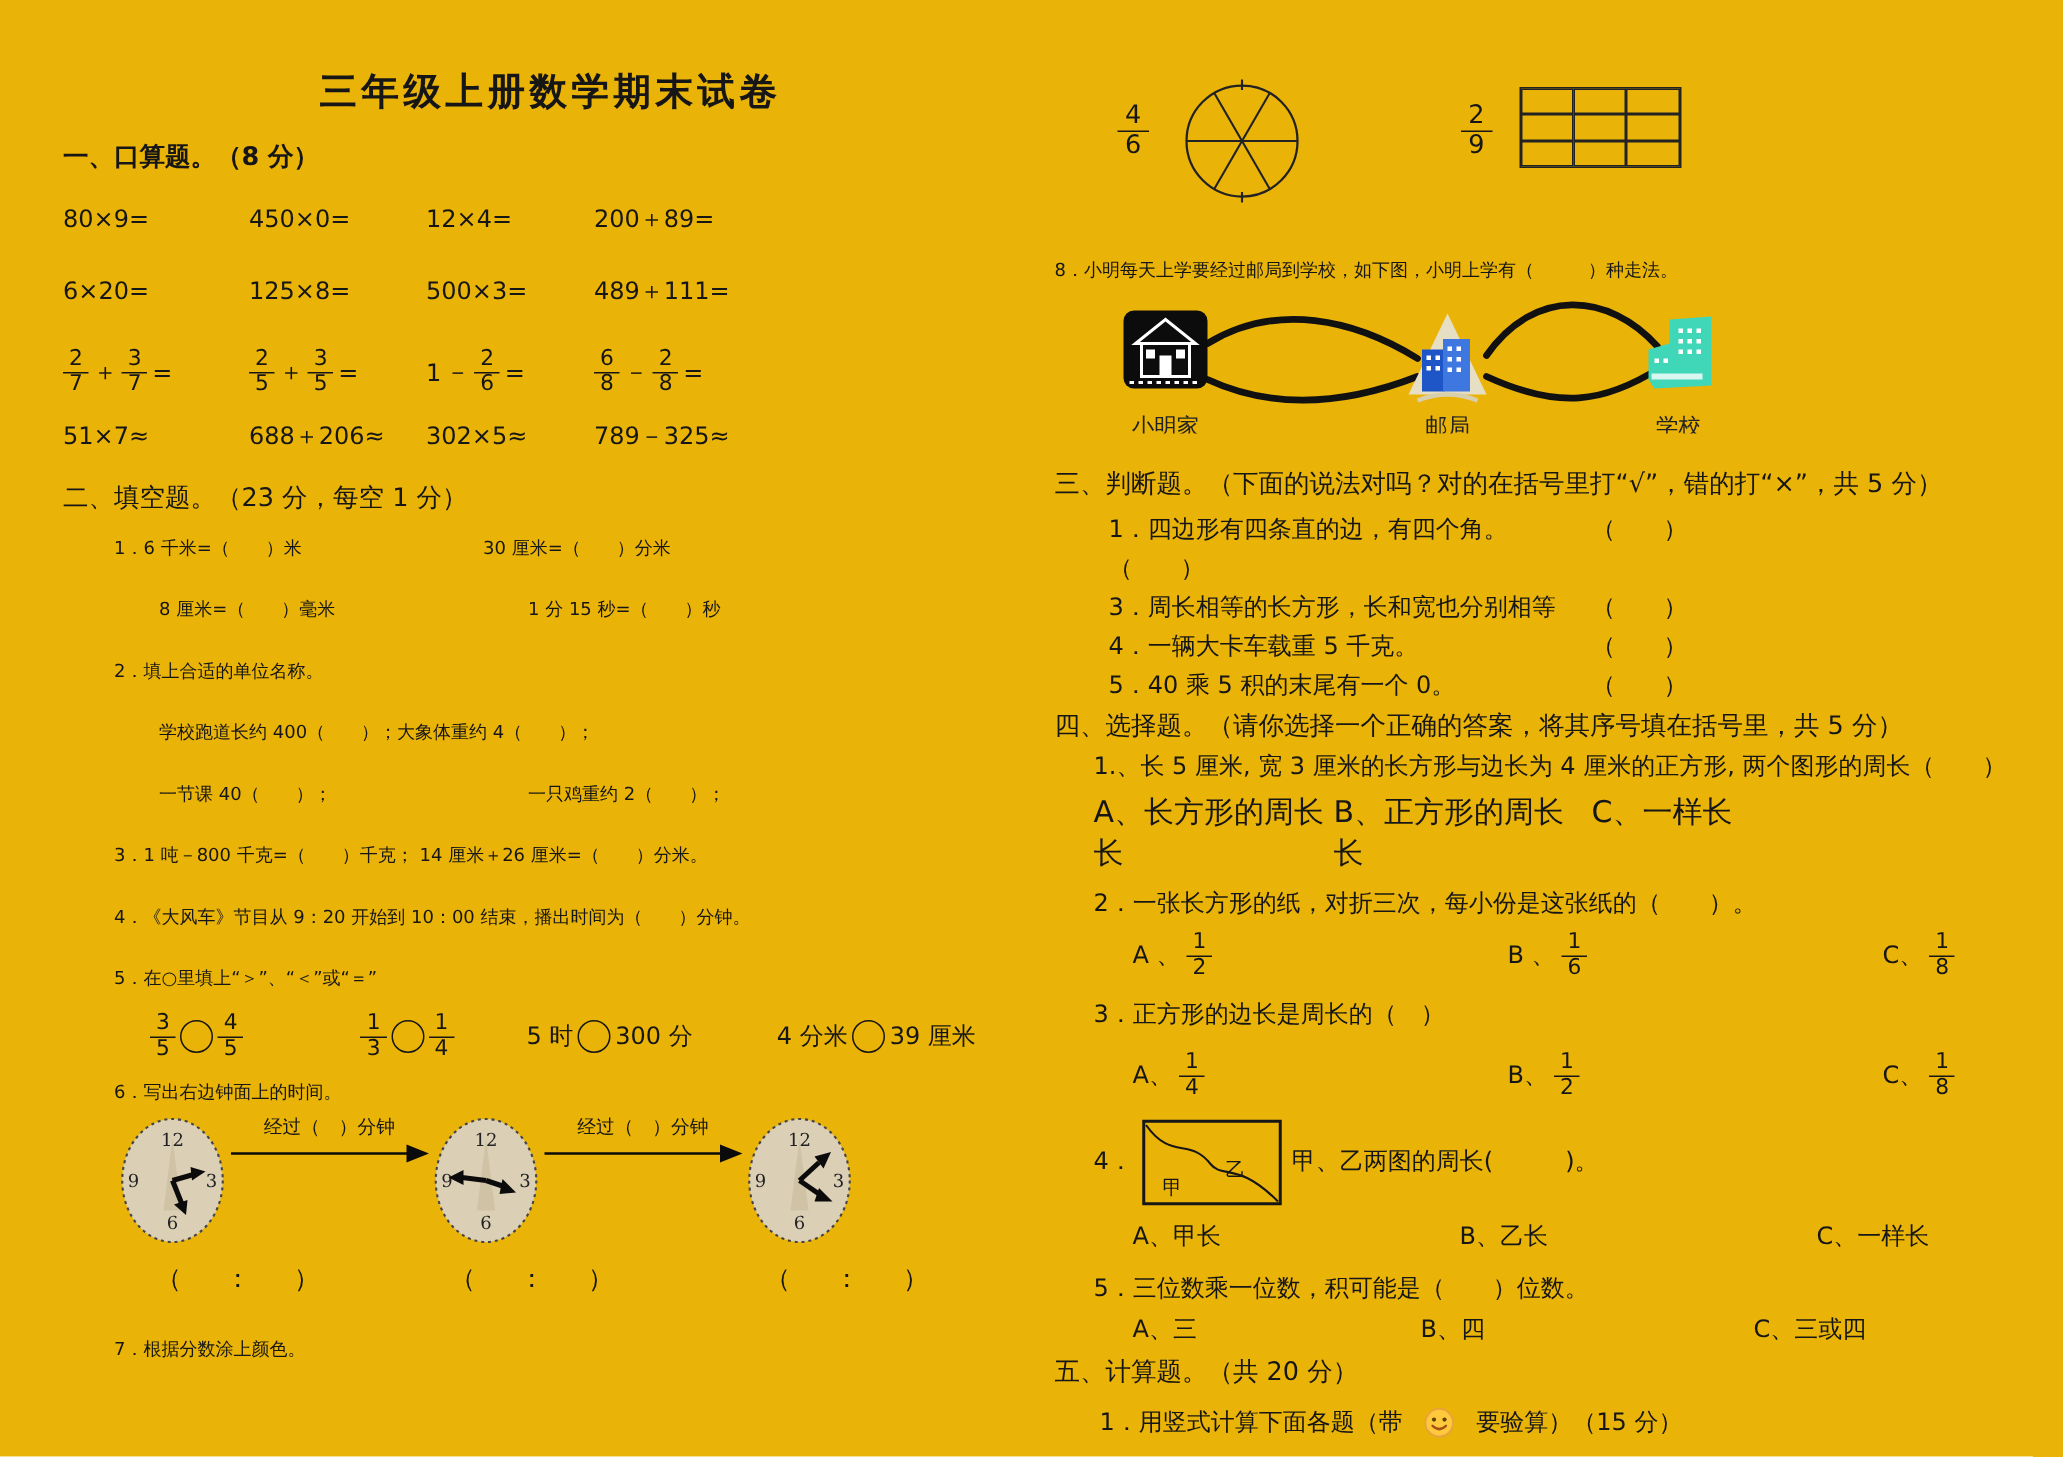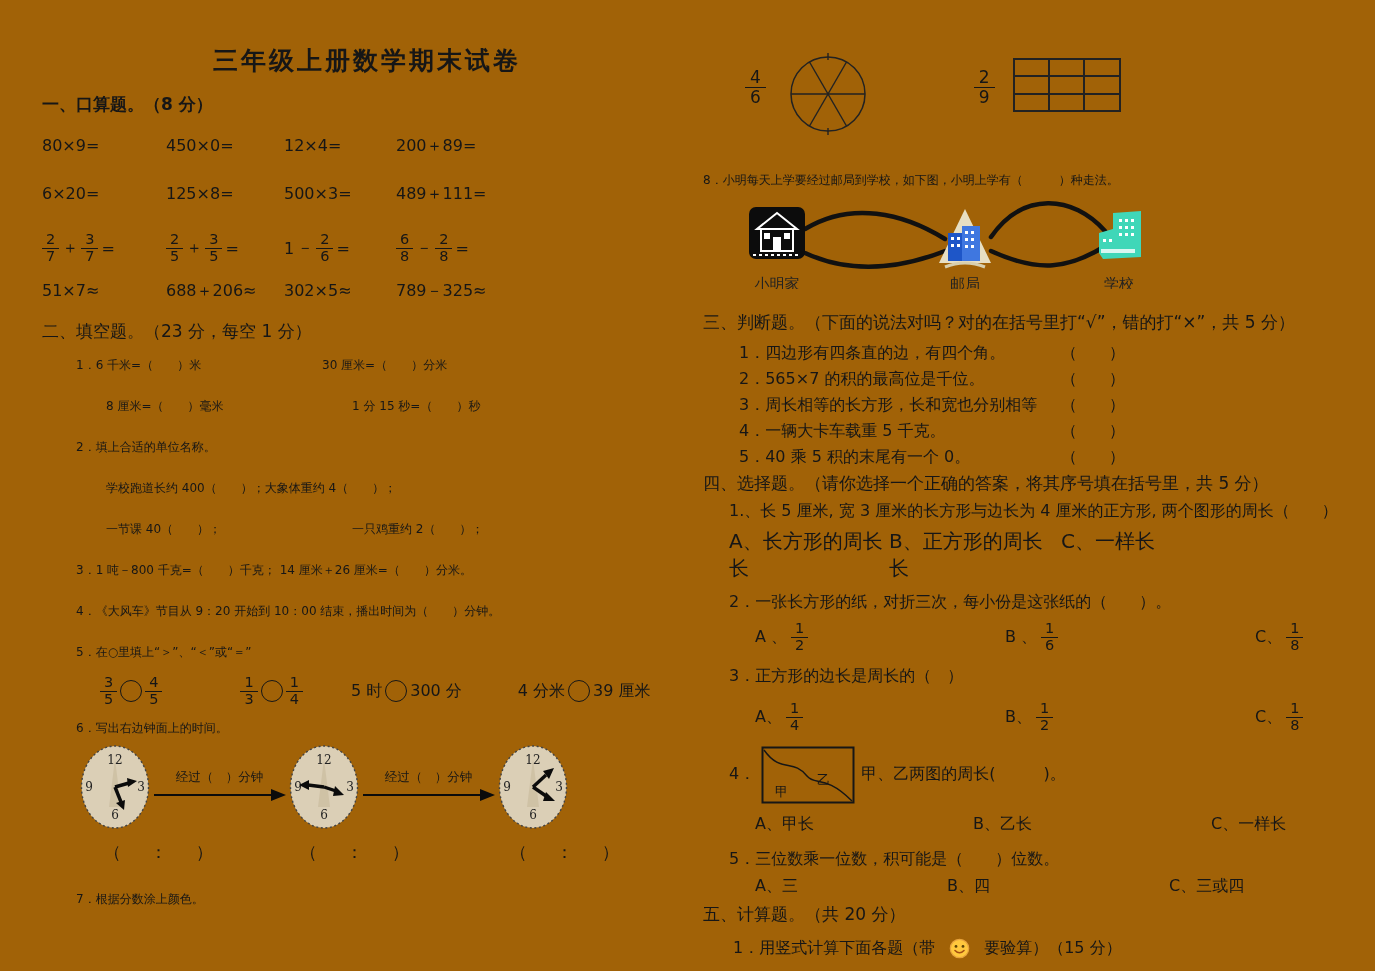--- a/index.html
+++ b/index.html
@@ -1,16 +1,16 @@
 <!DOCTYPE html>
 <html><head>
 <meta charset="utf-8">
 <style>
   html,body{margin:0;padding:0;background:#fff;}
-  .page{position:relative;width:1375px;height:971px;background:#a16207;overflow:hidden;
+  .page{position:relative;width:1375px;height:971px;background:#eab308;overflow:hidden;
         font-family:"DejaVu Sans","Liberation Sans",sans-serif;color:#161616;}
   .col-left{position:absolute;left:42px;top:38px;width:650px;}
   .col-right{position:absolute;left:703px;top:46px;width:655px;}
   .title{text-align:center;font-size:25px;font-weight:600;letter-spacing:3px;margin:6px 0 16px 0;}
   .sec-h{font-size:17px;font-weight:700;margin:0 0 20px 0;}
   .sec-h2{font-size:17px;font-weight:400;margin:0 0 14px 0;}
   .oral-row{display:grid;grid-template-columns:124px 118px 112px auto;font-size:16px;margin-bottom:27px;}
   .oral-row3{display:grid;grid-template-columns:124px 118px 112px auto;font-size:16px;margin-bottom:16px;align-items:center;}
   .fexpr{display:inline-flex;align-items:center;gap:3px;}
   .frac{display:inline-flex;flex-direction:column;align-items:center;line-height:1.1;font-size:14.5px;vertical-align:middle;}
@@ -19,21 +19,21 @@
   .fi{font-size:12px;}
   .ind1{padding-left:34px;}
   .ind2{padding-left:64px;}
   .pair{display:flex;}
   .pair .p1{flex:0 0 246px;} .mb24{margin-bottom:24px;} .mb18{margin-bottom:18px;}
   .mb14{margin-bottom:14px;} .mb6{margin-bottom:6px;}
   .cmp-row{display:flex;align-items:center;padding-left:58px;font-size:16px;margin-bottom:12px;}
   .cmp-item{display:inline-flex;align-items:center;}
   .cmp-circle{display:inline-block;width:20px;height:20px;border:1.6px solid #161616;border-radius:50%;margin:0 3px;}
   .cmp-gap1{width:78px;} .cmp-gap2{width:48px;} .cmp-gap3{width:56px;}
-  .clock-row{display:flex;align-items:center;padding-left:36px;margin-bottom:10px;}
+  .clock-row{display:flex;padding-left:36px;margin-bottom:10px;}
   .arrow-block{display:flex;flex-direction:column;align-items:center;width:135px;}
   .arrow-label{font-size:12.5px;white-space:nowrap;}
   .ansline{position:relative;height:28px;font-size:17px;margin-bottom:22px;}
   .ansline span{position:absolute;top:0;letter-spacing:6px;}
   .figs-row{display:flex;align-items:flex-start;margin-bottom:30px;padding-left:42px;}
   .bigfrac{font-size:17px;margin-top:22px;}
   .bigfrac .fn{padding:0 5px;border-bottom:1.6px solid #161616;}
   .grid9{display:grid;grid-template-columns:repeat(3,1fr);grid-template-rows:repeat(3,1fr);
          width:106px;height:52px;border:1.3px solid #222;margin-top:12px;}
   .grid9 div{border:0.8px solid #222;}
@@ -343,21 +343,20 @@
         <text x="398" y="94" font-size="15" text-anchor="middle" fill="#222">学校</text>
       </svg>
     </div>
 
     <div class="sec-h2" style="margin-bottom:6px">三、判断题。（下面的说法对吗？对的在括号里打“√”，错的打“×”，共 5 分）</div>
     <div class="judge-row">
       <span class="judge-text">1．四边形有四条直的边，有四个角。</span>
       <span>（　　）</span>
     </div>
     <div class="judge-row">
-      <span class="judge-text">2．565×7 的积的最高位是千位。</span>
       <span>（　　）</span>
     </div>
     <div class="judge-row">
       <span class="judge-text">3．周长相等的长方形，长和宽也分别相等</span>
       <span>（　　）</span>
     </div>
     <div class="judge-row">
       <span class="judge-text">4．一辆大卡车载重 5 千克。</span>
       <span>（　　）</span>
     </div>

